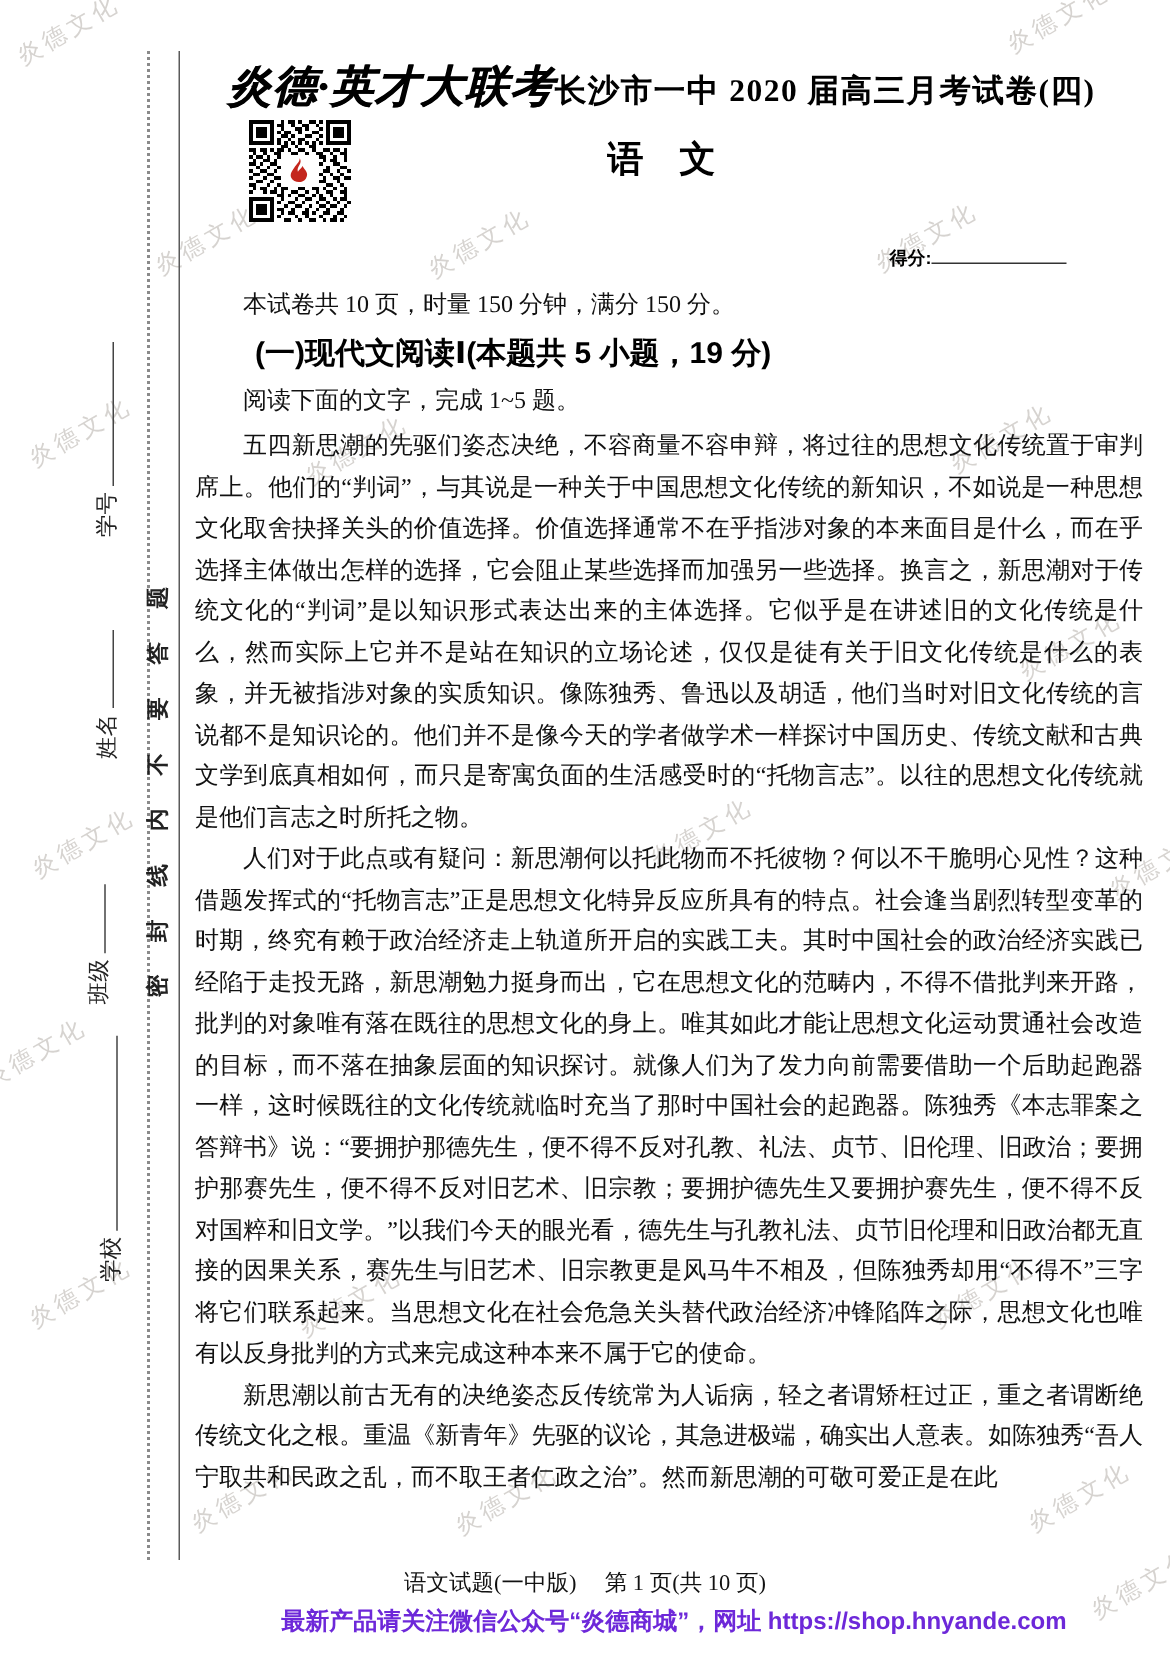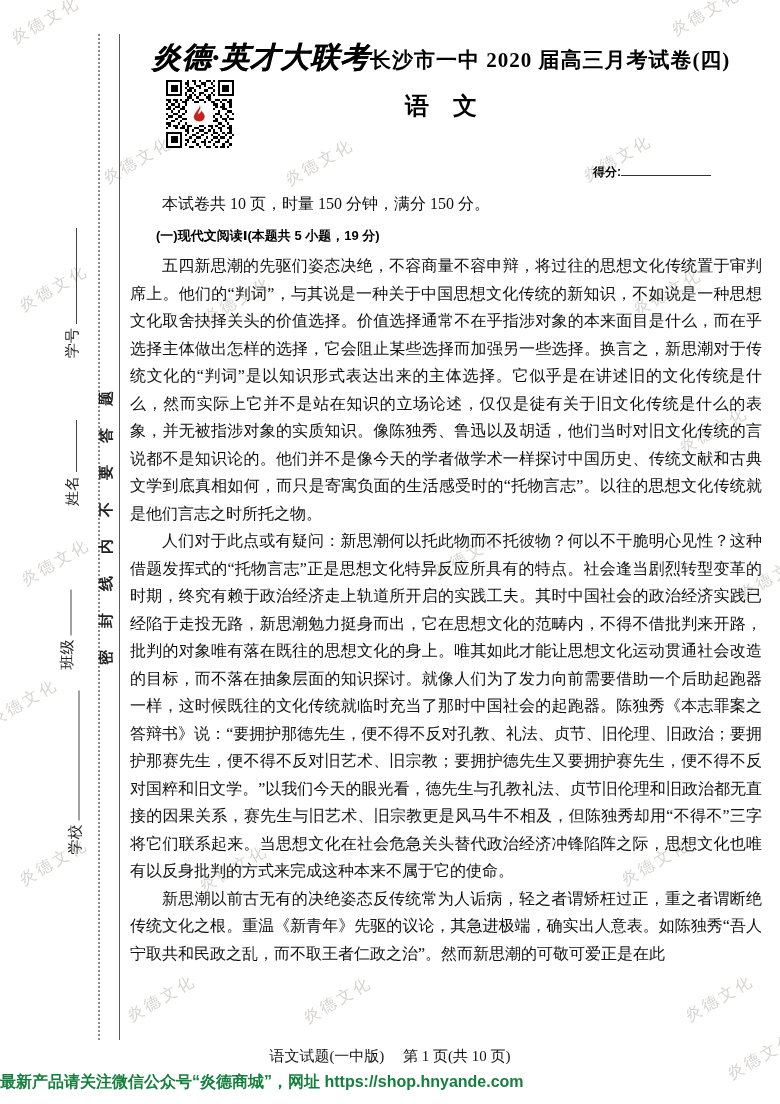--- a/index.html
+++ b/index.html
@@ -40,30 +40,30 @@
            font-family:"Liberation Sans","DejaVu Sans",sans-serif;}
   .score{position:absolute;top:160px;left:593px;font-size:12px;font-weight:bold;
          font-family:"Liberation Sans","DejaVu Sans",sans-serif;color:#000;}
   .score-line{display:inline-block;width:90px;height:15px;border-bottom:1px solid #333;}
   
   .content{position:absolute;left:130px;top:188px;width:632px;font-size:16px;color:#111;}
   .content p,.content h3,.content h4{margin:0;}
   .intro,.prompt{line-height:32px;text-indent:2em;}
   .sec{line-height:32px;font-size:16.5px;font-weight:bold;color:#000;
        font-family:"Liberation Sans","DejaVu Sans",sans-serif;}
-  .subsec{line-height:32px;font-size:13px;font-weight:bold;text-indent:2em;color:#000;
+  .subsec{line-height:32px;font-size:20px;font-weight:bold;text-indent:2em;color:#000;
           font-family:"Liberation Sans","DejaVu Sans",sans-serif;}
   .material{line-height:32px;font-weight:bold;text-indent:2em;color:#000;
             font-family:"Liberation Sans","DejaVu Sans",sans-serif;}
   .body-p{line-height:27.5px;text-indent:2em;text-align:justify;}
   
   .footer{position:absolute;top:1046px;left:0;width:780px;text-align:center;
           font-size:15px;color:#111;line-height:20px;}
-  .promo{position:absolute;top:1070px;left:0;width:711px;text-align:left;
-         font-size:16px;font-weight:bold;color:#15803d;line-height:24px;
+  .promo{position:absolute;top:1070px;left:0;width:711px;text-align:right;
+         font-size:16px;font-weight:bold;color:#6d28d9;line-height:24px;
          font-family:"Liberation Sans","DejaVu Sans",sans-serif;}
 </style>
 </head>
 <body>
 
 <div class="page">
 
   <div>
     <span class="wm" style="left:8px;top:10px">炎德文化</span>
     <span class="wm" style="left:668px;top:2px">炎德文化</span>
@@ -148,20 +148,21 @@
 
   <h2 class="subject">语　文</h2>
 
   <div class="score">
     <span>得分:</span><span class="score-line"></span>
   </div>
 
   <div class="content">
     <p class="intro">本试卷共 10 页，时量 150 分钟，满分 150 分。</p>
     <h4 class="subsec">(一)现代文阅读Ⅰ(本题共 5 小题，19 分)</h4>
+    <p class="prompt">阅读下面的文字，完成 1~5 题。</p>
     <p class="body-p">五四新思潮的先驱们姿态决绝，不容商量不容申辩，将过往的思想文化传统置于审判席上。他们的“判词”，与其说是一种关于中国思想文化传统的新知识，不如说是一种思想文化取舍抉择关头的价值选择。价值选择通常不在乎指涉对象的本来面目是什么，而在乎选择主体做出怎样的选择，它会阻止某些选择而加强另一些选择。换言之，新思潮对于传统文化的“判词”是以知识形式表达出来的主体选择。它似乎是在讲述旧的文化传统是什么，然而实际上它并不是站在知识的立场论述，仅仅是徒有关于旧文化传统是什么的表象，并无被指涉对象的实质知识。像陈独秀、鲁迅以及胡适，他们当时对旧文化传统的言说都不是知识论的。他们并不是像今天的学者做学术一样探讨中国历史、传统文献和古典文学到底真相如何，而只是寄寓负面的生活感受时的“托物言志”。以往的思想文化传统就是他们言志之时所托之物。</p>
     <p class="body-p">人们对于此点或有疑问：新思潮何以托此物而不托彼物？何以不干脆明心见性？这种借题发挥式的“托物言志”正是思想文化特异反应所具有的特点。社会逢当剧烈转型变革的时期，终究有赖于政治经济走上轨道所开启的实践工夫。其时中国社会的政治经济实践已经陷于走投无路，新思潮勉力挺身而出，它在思想文化的范畴内，不得不借批判来开路，批判的对象唯有落在既往的思想文化的身上。唯其如此才能让思想文化运动贯通社会改造的目标，而不落在抽象层面的知识探讨。就像人们为了发力向前需要借助一个后助起跑器一样，这时候既往的文化传统就临时充当了那时中国社会的起跑器。陈独秀《本志罪案之答辩书》说：“要拥护那德先生，便不得不反对孔教、礼法、贞节、旧伦理、旧政治；要拥护那赛先生，便不得不反对旧艺术、旧宗教；要拥护德先生又要拥护赛先生，便不得不反对国粹和旧文学。”以我们今天的眼光看，德先生与孔教礼法、贞节旧伦理和旧政治都无直接的因果关系，赛先生与旧艺术、旧宗教更是风马牛不相及，但陈独秀却用“不得不”三字将它们联系起来。当思想文化在社会危急关头替代政治经济冲锋陷阵之际，思想文化也唯有以反身批判的方式来完成这种本来不属于它的使命。</p>
     <p class="body-p">新思潮以前古无有的决绝姿态反传统常为人诟病，轻之者谓矫枉过正，重之者谓断绝传统文化之根。重温《新青年》先驱的议论，其急进极端，确实出人意表。如陈独秀“吾人宁取共和民政之乱，而不取王者仁政之治”。然而新思潮的可敬可爱正是在此</p>
   </div>
 
   <div class="footer">语文试题(一中版)　 第 1 页(共 10 页)</div>
   <div class="promo">最新产品请关注微信公众号“炎德商城”，网址 https://shop.hnyande.com</div>
 
 </div>
 

